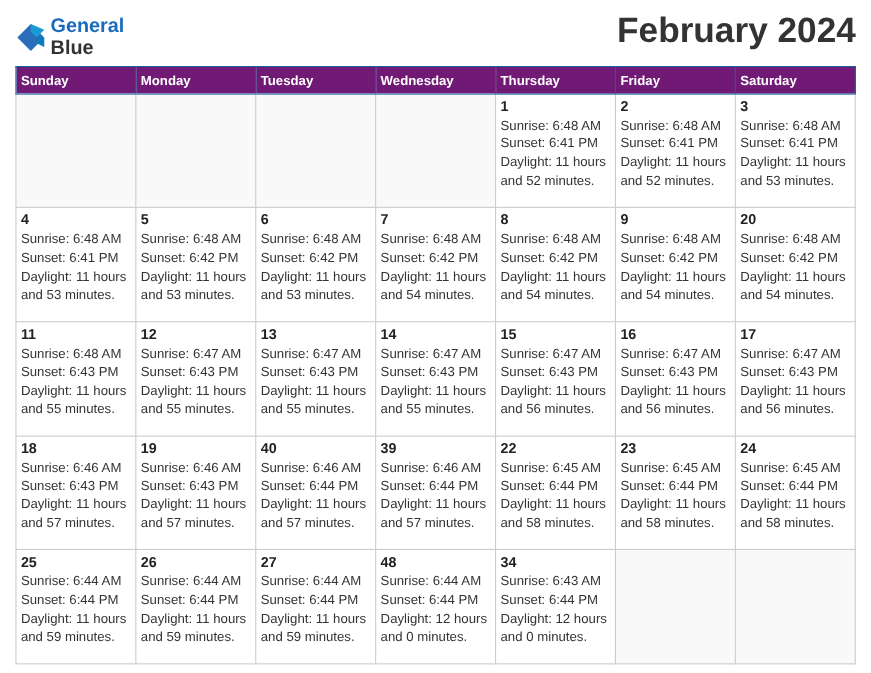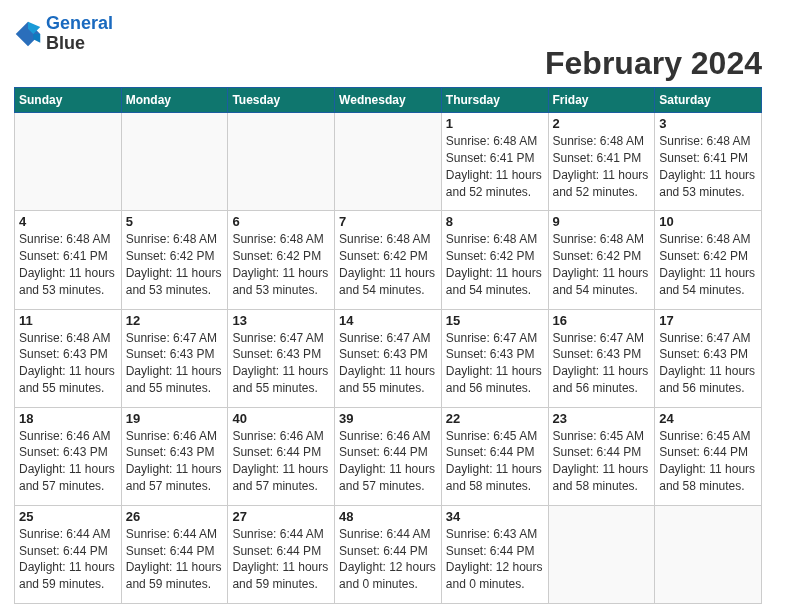--- a/index.html
+++ b/index.html
@@ -6,21 +6,21 @@
     body {
       font-family: Arial, sans-serif;
       background: #fff;
       width: 792px;
       height: 612px;
       overflow: hidden;
     }
     .page {
       width: 792px;
       height: 612px;
-      padding: 10px 30px 8px 14px;
+      padding: 10px 14px 8px 14px;
       display: flex;
       flex-direction: column;
     }
     .header {
       display: flex;
       justify-content: space-between;
       align-items: flex-start;
       margin-bottom: 6px;
     }
     .logo {
@@ -35,42 +35,41 @@
       line-height: 1.1;
     }
     .logo-text .blue { color: #1a6abf; }
     .logo-icon {
       width: 28px;
       height: 28px;
       margin-right: 4px;
     }
     .title-block {
       text-align: center;
-      margin-top: 36px;
     }
     .title-block h1 {
       font-size: 32px;
       font-weight: bold;
       color: #333;
       line-height: 1.1;
     }
     .title-block h2 {
       font-size: 15px;
       font-weight: normal;
       color: #333;
     }
     .calendar {
       flex: 1;
       border: 1px solid #ccc;
       border-collapse: collapse;
       width: 100%;
       table-layout: fixed;
     }
     .calendar th {
-      background-color: #0f766e;
+      background-color: #701a75;
       color: #fff;
       font-size: 12px;
       font-weight: bold;
       padding: 5px 4px;
       text-align: left;
       border: 1px solid #1a5da0;
     }
     .calendar td {
       vertical-align: top;
       border: 1px solid #ccc;
@@ -170,21 +169,21 @@
           </td>
           <td>
             <span class="day-num">8</span>
             <div class="day-info">Sunrise: 6:48 AM<br>Sunset: 6:42 PM<br>Daylight: 11 hours<br>and 54 minutes.</div>
           </td>
           <td>
             <span class="day-num">9</span>
             <div class="day-info">Sunrise: 6:48 AM<br>Sunset: 6:42 PM<br>Daylight: 11 hours<br>and 54 minutes.</div>
           </td>
           <td>
-            <span class="day-num">10</span>
+            <span class="day-num">20</span>
             <div class="day-info">Sunrise: 6:48 AM<br>Sunset: 6:42 PM<br>Daylight: 11 hours<br>and 54 minutes.</div>
           </td>
         </tr>
         <tr class="week-row">
           <td>
             <span class="day-num">11</span>
             <div class="day-info">Sunrise: 6:48 AM<br>Sunset: 6:43 PM<br>Daylight: 11 hours<br>and 55 minutes.</div>
           </td>
           <td>
             <span class="day-num">12</span>

